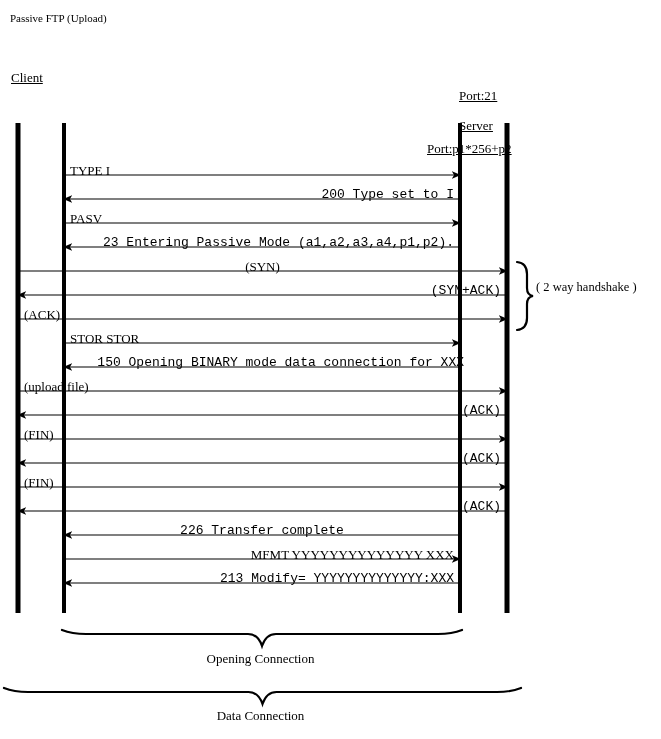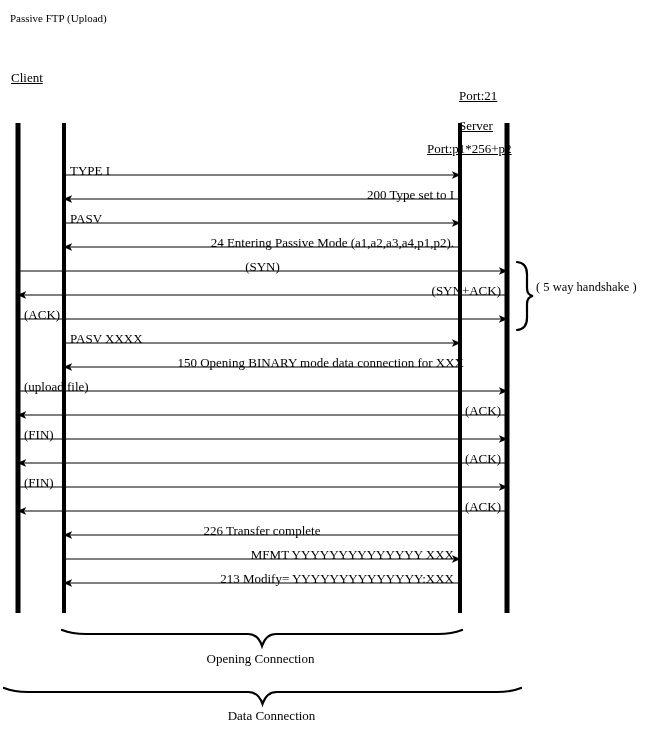--- a/index.html
+++ b/index.html
@@ -8,24 +8,24 @@
   #diagram{position:absolute;left:0;top:0;width:661px;height:739px;}
   .txt{position:absolute;white-space:pre;font-family:"Liberation Serif","DejaVu Serif",serif;}
   #title{left:10px;top:12px;font-size:11px;}
   .lifeline-label{font-size:13px;text-decoration:underline;}
   #lbl-client{left:11px;top:70px;text-decoration:underline;}
   #lbl-server{left:459px;top:70px;margin-top:48px;}
   #lbl-port21{left:459px;top:88px;}
   #lbl-portp{left:427px;top:105px;margin-top:36px;}
   .msg{font-size:13px;}
   .msg.left{text-align:left;}
-  .msg.right{text-align:right;}
+  .msg.right{text-align:right;font-family:Liberation Mono, monospace;}
   #handshake-label{left:536px;top:280px;font-size:12.5px;}
   #control-conn-label{left:0;top:651px;width:521px;text-align:center;font-size:13px;}
-  #data-conn-label{left:0;top:708px;width:521px;text-align:center;font-size:13px;margin-left:11px;}
+  #data-conn-label{left:0;top:708px;width:521px;text-align:center;font-size:13px;}
 </style>
 </head>
 <body>
 
 <svg id="diagram" viewBox="0 0 661 739">
   <g id="lifelines">
       <line x1="18" y1="123" x2="18" y2="613" stroke="#000000" stroke-width="5"></line>
       <line x1="64" y1="123" x2="64" y2="613" stroke="#000000" stroke-width="4"></line>
       <line x1="460" y1="123" x2="460" y2="613" stroke="#000000" stroke-width="4"></line>
       <line x1="507" y1="123" x2="507" y2="613" stroke="#000000" stroke-width="5"></line>
@@ -69,32 +69,32 @@
 
 <div class="txt lifeline-label" id="lbl-client">Client</div>
 <div class="txt lifeline-label" id="lbl-server">Server</div>
 <div class="txt lifeline-label" id="lbl-port21">Port:21</div>
 <div class="txt lifeline-label" id="lbl-portp">Port:p1*256+p2</div>
 
 <div id="msg-labels">
     <div class="txt msg left" style="left: 70px; top: 163px; width: 384px; text-align: left;">TYPE I</div>
     <div class="txt msg right" style="left: 70px; top: 187px; width: 384px; text-align: right;">200 Type set to I</div>
     <div class="txt msg left" style="left: 70px; top: 211px; width: 384px; text-align: left;">PASV</div>
-    <div class="txt msg right" style="left: 70px; top: 235px; width: 384px; text-align: right;">24 Entering Passive Mode (a1,a2,a3,a4,p1,p2).</div>
+    <div class="txt msg right" style="left: 70px; top: 235px; width: 384px; text-align: right;">23 Entering Passive Mode (a1,a2,a3,a4,p1,p2).</div>
     <div class="txt msg left" style="left: 24px; top: 259px; width: 477px; text-align: center;">(SYN)</div>
     <div class="txt msg right" style="left: 24px; top: 283px; width: 477px; text-align: right;">(SYN+ACK)</div>
     <div class="txt msg left" style="left: 24px; top: 307px; width: 477px; text-align: left;">(ACK)</div>
-    <div class="txt msg left" style="left: 70px; top: 331px; width: 384px; text-align: left;">PASV XXXX</div>
+    <div class="txt msg left" style="left: 70px; top: 331px; width: 384px; text-align: left;">STOR STOR</div>
     <div class="txt msg right" style="left: 80px; top: 355px; width: 384px; text-align: right;">150 Opening BINARY mode data connection for XXX</div>
     <div class="txt msg left" style="left: 24px; top: 379px; width: 477px; text-align: left;">(upload file)</div>
     <div class="txt msg right" style="left: 24px; top: 403px; width: 477px; text-align: right;">(ACK)</div>
     <div class="txt msg left" style="left: 24px; top: 427px; width: 477px; text-align: left;">(FIN)</div>
     <div class="txt msg right" style="left: 24px; top: 451px; width: 477px; text-align: right;">(ACK)</div>
     <div class="txt msg left" style="left: 24px; top: 475px; width: 477px; text-align: left;">(FIN)</div>
     <div class="txt msg right" style="left: 24px; top: 499px; width: 477px; text-align: right;">(ACK)</div>
     <div class="txt msg right" style="left: 70px; top: 523px; width: 384px; text-align: center;">226 Transfer complete</div>
     <div class="txt msg left" style="left: 70px; top: 547px; width: 384px; text-align: right;">MFMT YYYYYYYYYYYYYY XXX</div>
     <div class="txt msg right" style="left: 70px; top: 571px; width: 384px; text-align: right;">213 Modify= YYYYYYYYYYYYYY:XXX</div>
   </div>
 
-<div class="txt" id="handshake-label">( 5 way handshake )</div>
+<div class="txt" id="handshake-label">( 2 way handshake )</div>
 <div class="txt" id="control-conn-label">Opening Connection</div>
 <div class="txt" id="data-conn-label">Data Connection</div>
 
 </body></html>

